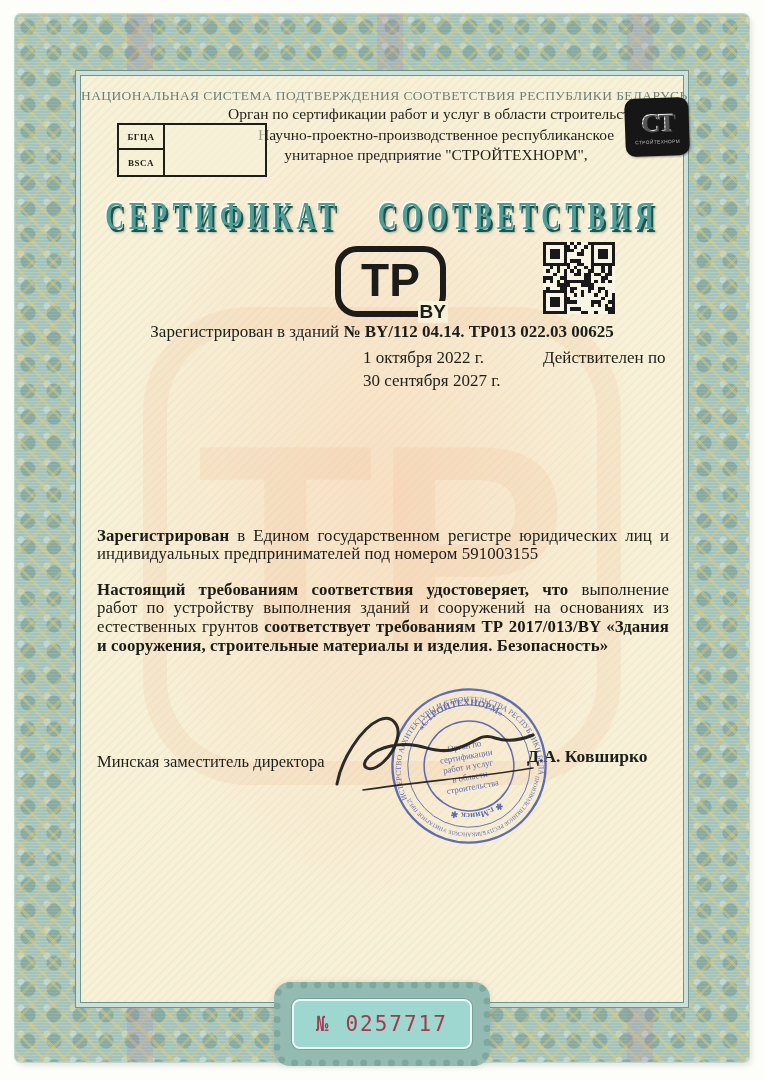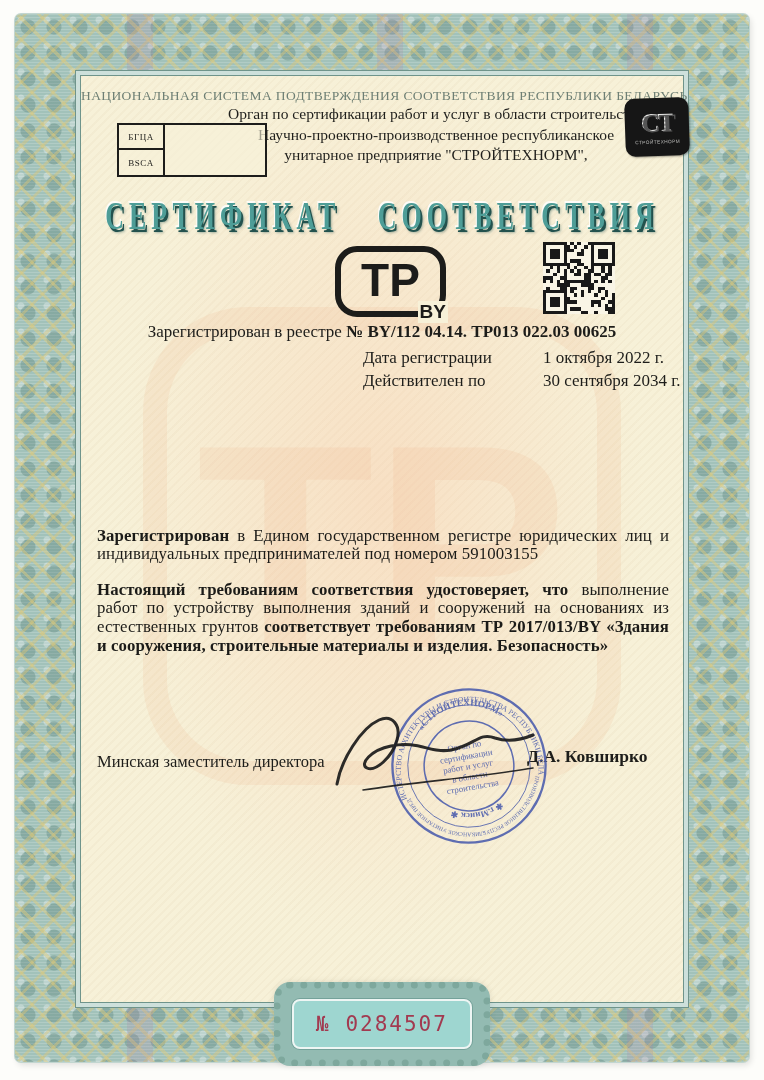--- a/index.html
+++ b/index.html
@@ -32,21 +32,21 @@
     font-family:"Liberation Sans",sans-serif;}
   
   .sys-line{position:absolute;top:12px;left:0;right:0;text-align:center;
     font-size:13.5px;letter-spacing:0.4px;color:#6e7f74;white-space:nowrap;}
   .org-block{position:absolute;top:28px;left:130px;width:450px;text-align:center;
     font-size:15.5px;line-height:20.5px;color:#1f1f1c;}
   .accred{position:absolute;left:36px;top:47px;width:146px;height:50px;
     border:2px solid #1d1d1b;display:grid;grid-template-columns:46px 1fr;background:rgba(247,241,216,0.6);}
   .accred .lcol{display:grid;grid-template-rows:1fr 1fr;border-right:2px solid #1d1d1b;}
   .accred .lcol div{display:flex;align-items:center;justify-content:center;
-    font-size:9px;font-weight:normal;letter-spacing:0.5px;}
+    font-size:9px;font-weight:bold;letter-spacing:0.5px;}
   .accred .lcol div:first-child{border-bottom:2px solid #1d1d1b;}
   .accred .rcol{display:flex;flex-direction:column;align-items:center;justify-content:center;
     font-size:9px;font-weight:bold;line-height:12px;text-align:center;}
   .logo{position:absolute;left:544px;top:22px;width:64px;height:58px;background:#161616;
     border-radius:10px;transform:rotate(-2deg);display:flex;flex-direction:column;
     align-items:center;justify-content:center;box-shadow:1px 1px 2px rgba(0,0,0,0.35);}
   .logo .mono{color:#e8e8e6;font-weight:bold;font-size:26px;line-height:26px;
     text-shadow:1px 1px 0 #555;letter-spacing:-2px;
     background:repeating-linear-gradient(0deg,#f0f0ee 0 2px,#9a9a98 2px 4px);
     -webkit-background-clip:text;background-clip:text;-webkit-text-fill-color:transparent;}
@@ -348,28 +348,27 @@
             <div style="grid-area: 21 / 6;"></div>
             <div style="grid-area: 21 / 7;"></div>
             <div style="grid-area: 21 / 12;"></div>
             <div style="grid-area: 21 / 13;"></div>
             <div style="grid-area: 21 / 16;"></div>
             <div style="grid-area: 21 / 20;"></div>
             <div style="grid-area: 21 / 21;"></div>
           </div>
 
         <div class="reg-line">
-          <span>Зарегистрирован в реестре </span><span class="num">№ BY/112 04.14. ТР013 022.03 00625</span>
+          <span>Зарегистрирован в зданий </span><span class="num">№ BY/112 04.14. ТР013 022.03 00625</span>
         </div>
 
         <div class="dates">
-          <div>Дата регистрации</div>
           <div>1 октября 2022 г.</div>
           <div>Действителен по</div>
-          <div>30 сентября 2034 г.</div>
+          <div>30 сентября 2027 г.</div>
         </div>
 
         <p class="para p2 just"><span class="b">Зарегистрирован </span><span>в Едином государственном регистре юридических лиц и индивидуальных предпринимателей под номером 591003155</span></p>
         <p class="para p3 just"><span class="b">Настоящий требованиям соответствия удостоверяет, что </span><span>выполнение работ по устройству выполнения зданий и сооружений на основаниях из естественных грунтов </span><span class="b">соответствует требованиям ТР 2017/013/BY «Здания и сооружения, строительные материалы и изделия. Безопасность»</span></p>
 
         <div class="sig-label">Минская заместитель директора</div>
         <div class="sig-name">Д.А. Ковширко</div>
 
         <svg class="stamp" viewBox="0 0 150 150">
           <defs>
@@ -401,17 +400,17 @@
             <path d="M10,82 C14,58 34,26 52,18 C66,12 74,24 70,38 C65,56 48,70 40,66 C32,62 44,48 64,44 C92,38 104,52 124,48 C148,43 152,30 168,36 C180,40 194,38 206,33"></path>
             <path d="M36,88 C90,80 160,74 206,66" stroke-width="1.6"></path>
           </g>
         </svg>
 
       </div>
     </div>
 
     <div class="medallion">
       <div class="serial-plate">
-        <span>№ 0284507</span>
+        <span>№ 0257717</span>
       </div>
     </div>
   </div>
 </div>
 
 </body></html>

